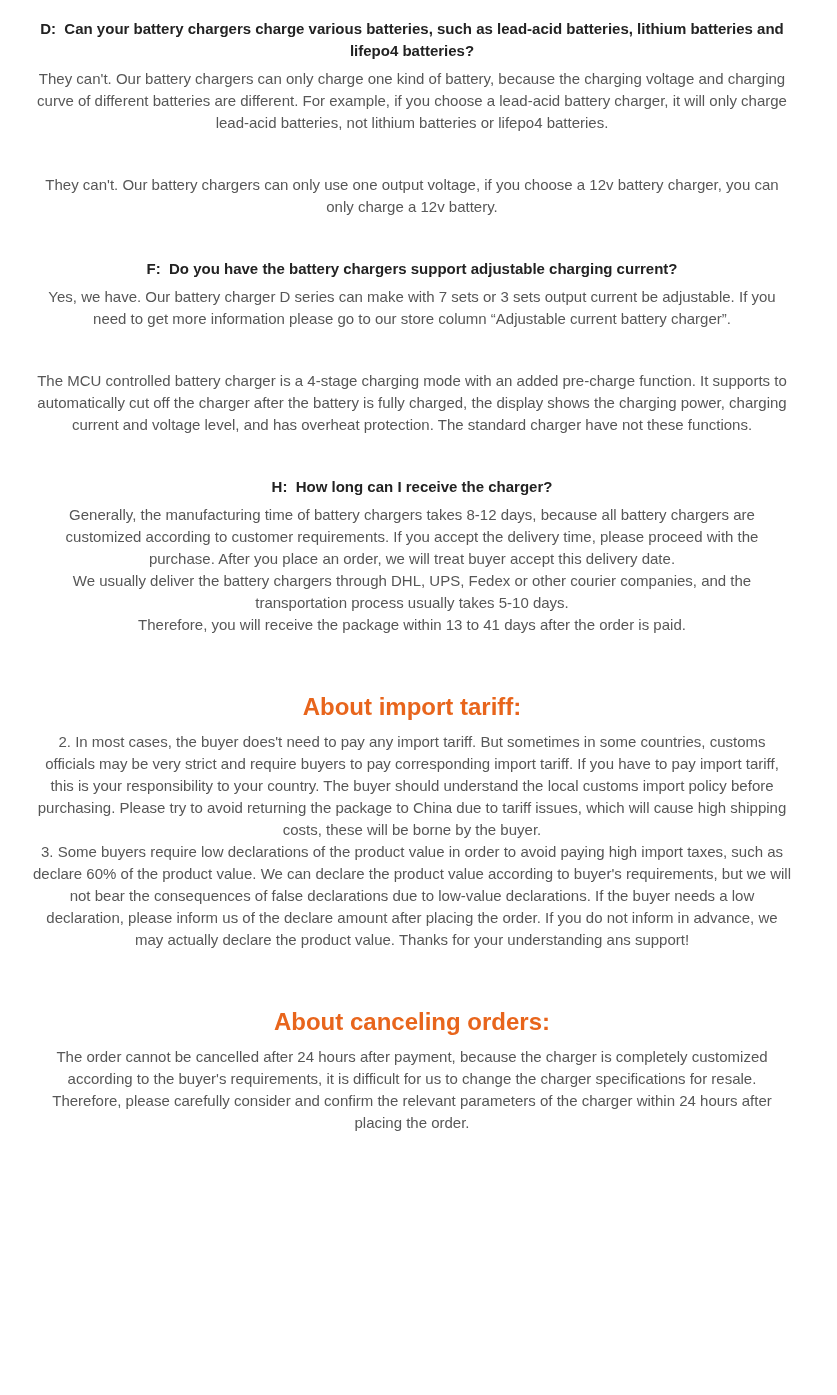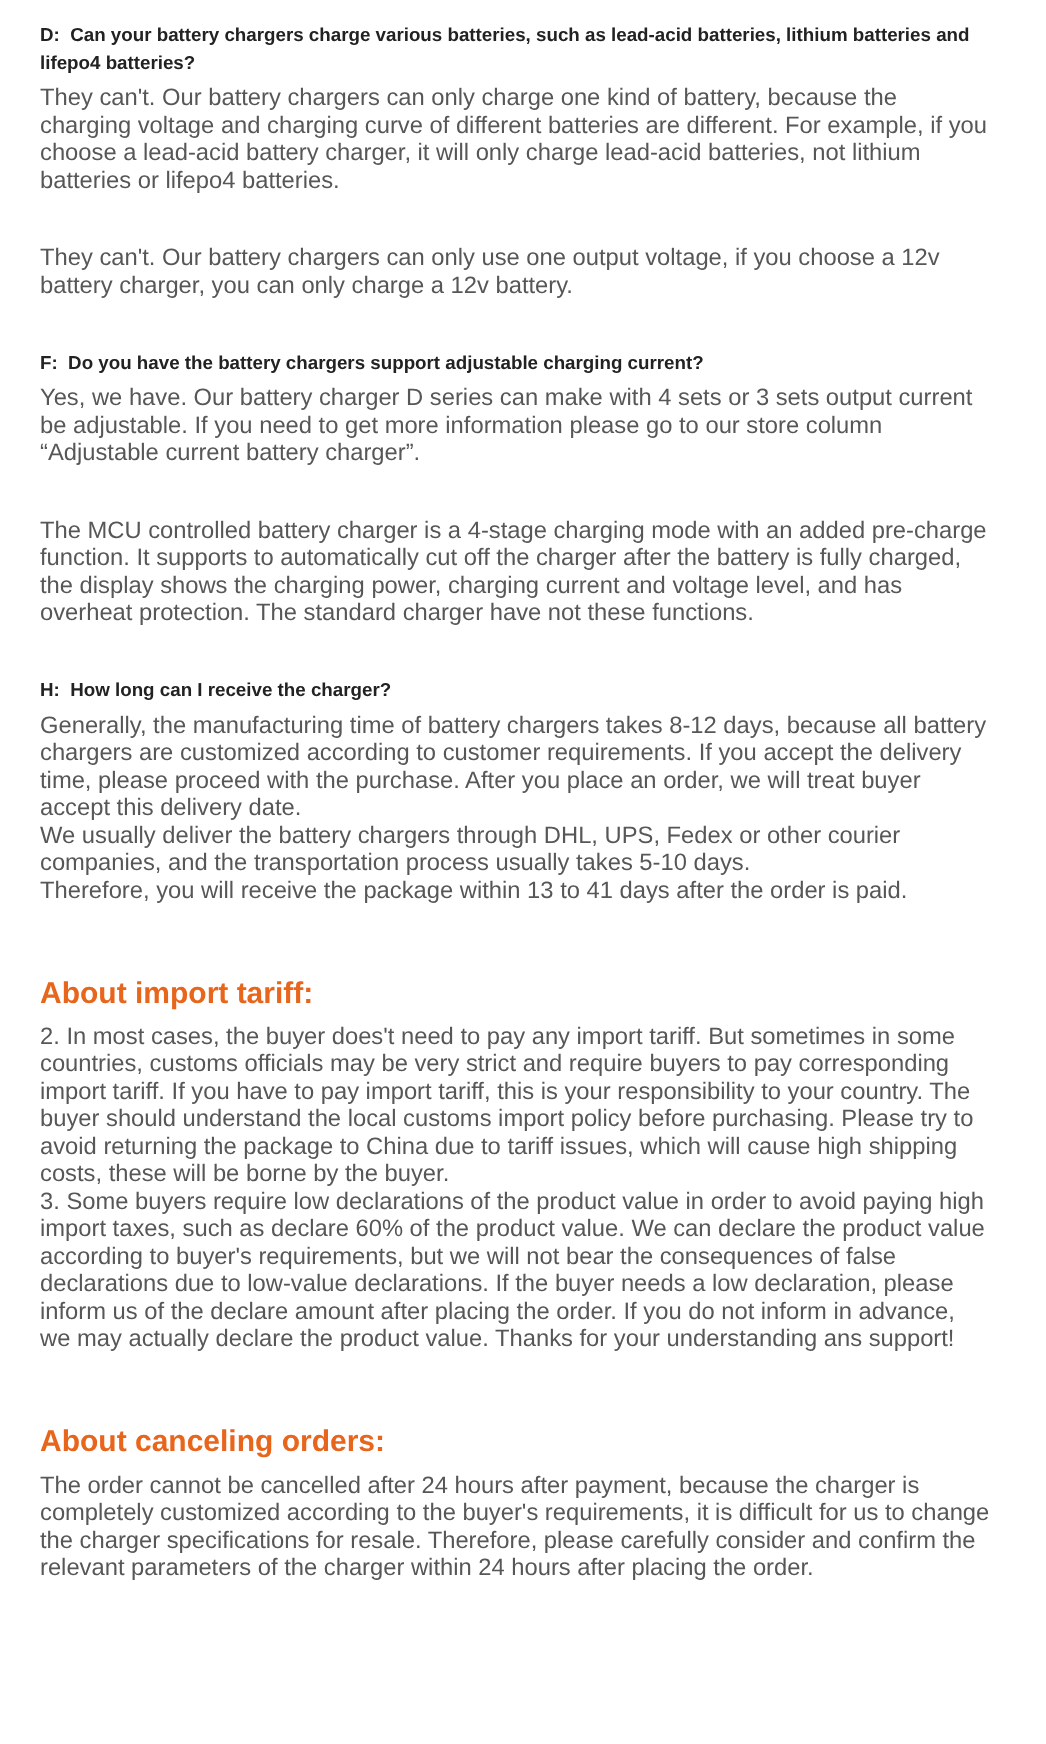--- a/index.html
+++ b/index.html
@@ -7,36 +7,37 @@
     padding: 0;
     background: #ffffff;
   }
   .page {
     box-sizing: border-box;
     width: 837px;
     min-height: 1395px;
     background: #ffffff;
     padding: 18px 45px 28px 32px;
     font-family: "Liberation Sans", "DejaVu Sans", sans-serif;
+    text-align: center;
   }
   .faq-block {
     margin: 0 0 40px 0;
   }
   .question {
     margin: 0 0 6px 0;
     font-size: 15px;
     line-height: 22px;
     font-weight: bold;
     color: #222222;
     white-space: pre-wrap;
   }
   .answer p,
   .about-section p {
     margin: 0;
-    font-size: 19px;
+    font-size: 15px;
     line-height: 22px;
     color: #575757;
   }
   .about-section {
     margin: 56px 0 0 0;
   }
   .section-title {
     margin: 16px 0 9px 0;
     font-size: 24px;
     line-height: 30px;
@@ -58,21 +59,21 @@
 
   <section class="faq-block">
     <div class="answer">
       <p>They can't. Our battery chargers can only use one output voltage, if you choose a 12v battery charger, you can only charge a 12v battery.</p>
     </div>
   </section>
 
   <section class="faq-block">
     <h3 class="question">F:  Do you have the battery chargers support adjustable charging current?</h3>
     <div class="answer">
-      <p>Yes, we have. Our battery charger D series can make with 4 sets or 3 sets output current be adjustable. If you need to get more information please go to our store column “Adjustable current battery charger”.</p>
+      <p>Yes, we have. Our battery charger D series can make with 7 sets or 3 sets output current be adjustable. If you need to get more information please go to our store column “Adjustable current battery charger”.</p>
     </div>
   </section>
 
   <section class="faq-block">
     <div class="answer">
       <p>The MCU controlled battery charger is a 4-stage charging mode with an added pre-charge function. It supports to automatically cut off the charger after the battery is fully charged, the display shows the charging power, charging current and voltage level, and has overheat protection. The standard charger have not these functions.</p>
     </div>
   </section>
 
   <section class="faq-block">

